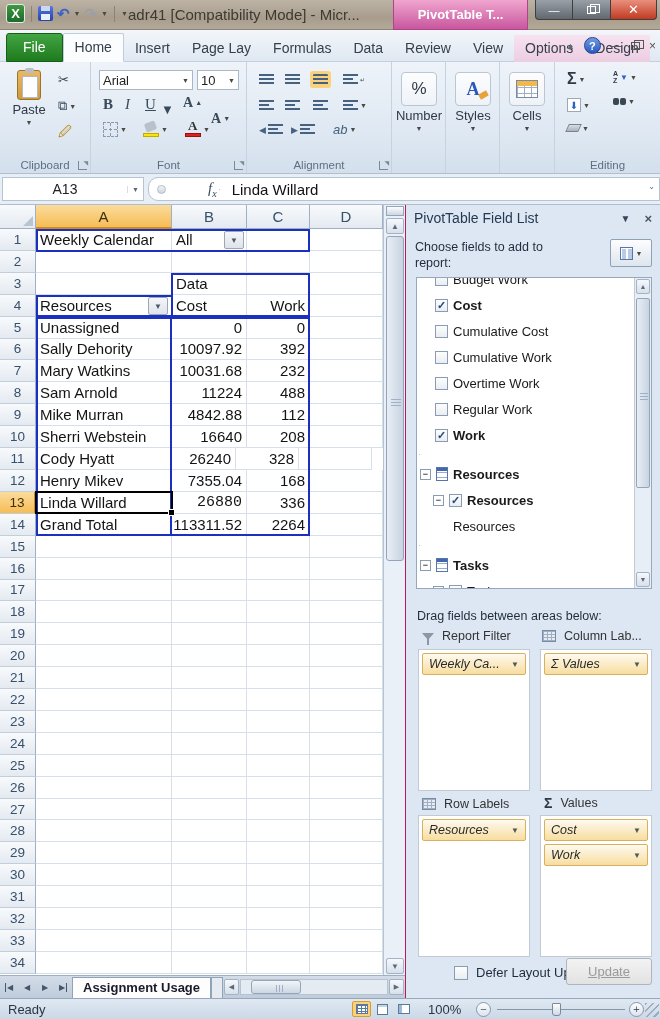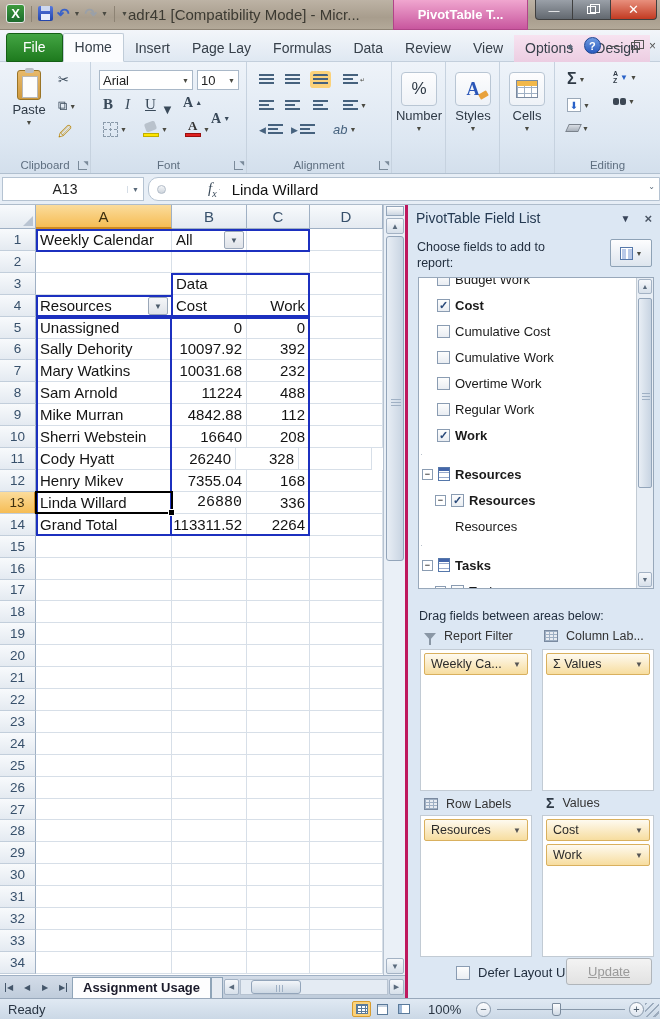--- a/index.html
+++ b/index.html
@@ -142,21 +142,21 @@
   .vscroll { position:absolute; left:383px; top:205px; width:22px; height:770px; background:#eaf0f7; border-left:1px solid #b7c3d1; }
   .vsplit { position:absolute; left:2px; top:1px; width:18px; height:10px; background:linear-gradient(#fdfdfe,#ccd6e2); border:1px solid #93a5ba; }
   .sbtn { position:absolute; left:2px; width:18px; height:16px; background:linear-gradient(#f6f8fb,#d7e0ea); border:1px solid #a3b2c4;
     border-radius:2px; color:#5b6b7d; font-size:8px; display:flex; align-items:center; justify-content:center; }
   .vthumb { position:absolute; left:2px; top:31px; width:18px; height:325px; background:linear-gradient(90deg,#e8eef5,#c8d4e2);
     border:1px solid #93a5ba; border-radius:3px; }
   .vthumb:after { content:""; position:absolute; left:4px; top:50%; width:10px; height:8px;
     background:repeating-linear-gradient(#9fb0c4 0 1px, rgba(0,0,0,0) 1px 3px); }
 
   
-  .panel { position:absolute; left:405px; top:205px; width:255px; height:793px; background:#dce7f3; border-left:3px solid #be185d; }
+  .panel { position:absolute; left:405px; top:205px; width:255px; height:793px; background:#dce7f3; border-left:1px solid #be185d; }
   .ptitle { position:absolute; left:0; top:0; right:0; height:26px; display:flex; align-items:center; padding:0 8px;
     font-size:14px; color:#253a52; }
   .ptitle .sp { flex:1; }
   .pt-dd { font-size:10px; color:#39455a; margin-right:14px; }
   .pt-x { font-size:13px; color:#4a5564; font-weight:bold; }
   .choose { position:absolute; left:9px; top:34px; width:160px; font-size:12.5px; color:#1f2c3c; line-height:16px; }
   .choose-btn { position:absolute; right:8px; top:34px; width:42px; height:28px; background:linear-gradient(#fdfdfe,#dde5ee);
     border:1px solid #8ea2b6; border-radius:2px; display:flex; align-items:center; justify-content:center; gap:3px; }
   .cb-ic { width:13px; height:13px; border:1px solid #5577aa; background:
     linear-gradient(#b9c9e8,#b9c9e8) 1px 1px/4px 11px no-repeat,
@@ -186,21 +186,21 @@
   .draglbl { position:absolute; left:11px; top:404px; font-size:12.5px; color:#1f2c3c; }
   .ahead { position:absolute; display:flex; align-items:center; gap:8px; font-size:12.5px; color:#333; }
   .funnel-ic { width:0; height:0; border-left:6px solid rgba(0,0,0,0); border-right:6px solid rgba(0,0,0,0);
     border-top:7px solid #8a97a5; position:relative; }
   .funnel-ic:after { content:""; position:absolute; left:-1px; top:-2px; width:2px; height:7px; background:#8a97a5; }
   .grid-ic { width:14px; height:12px; border:1px solid #7a8aa0; background:
       repeating-linear-gradient(90deg,#9fb0c4 0 1px,rgba(0,0,0,0) 1px 4px),
       repeating-linear-gradient(#9fb0c4 0 1px,rgba(0,0,0,0) 1px 3px), #e8ecf2; }
   .abox { position:absolute; width:112px; height:142px; background:#fff; border:1px solid #c2cbd4; padding:3px; }
   .fieldbtn { height:22px; margin-bottom:3px; background:linear-gradient(#fefaf0,#f7dd9f); border:1px solid #d9b05e;
-    border-radius:2px; font-size:12.5px; color:#2a2a2a; display:flex; align-items:center; padding:0 6px; white-space:nowrap; overflow:hidden; }
+    border-radius:2px; font-size:12.5px; color:#2a2a2a; display:flex; align-items:center; padding:0 6px; white-space:nowrap; overflow:hidden;font-style:italic; }
   .fieldbtn .sp { flex:1; }
   .fieldbtn .dd { font-size:8px; color:#555; }
   .defer { position:absolute; left:12px; top:760px; display:flex; align-items:center; gap:8px; font-size:13px; color:#1f2c3c;margin-left:36px; }
   .defer .chk { width:14px; height:14px; }
   .updbtn { position:absolute; right:8px; top:753px; width:86px; height:27px; background:linear-gradient(#f3f3f3,#e2e2e2);
     border:1px solid #b0b5ba; border-radius:3px; color:#9a9a9a; font-size:13px; display:flex; align-items:center; justify-content:center;text-decoration:underline; }
 
   
   .tabsrow { position:absolute; left:0; top:975px; width:405px; height:23px; background:linear-gradient(#d3dce8,#bfccdb);
     border-top:1px solid #9fb0c4; display:flex; align-items:stretch; }

